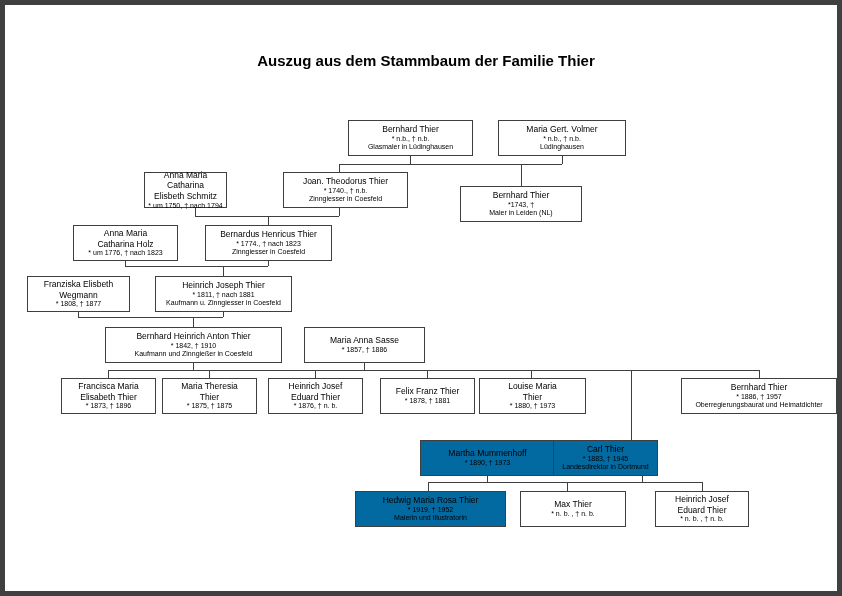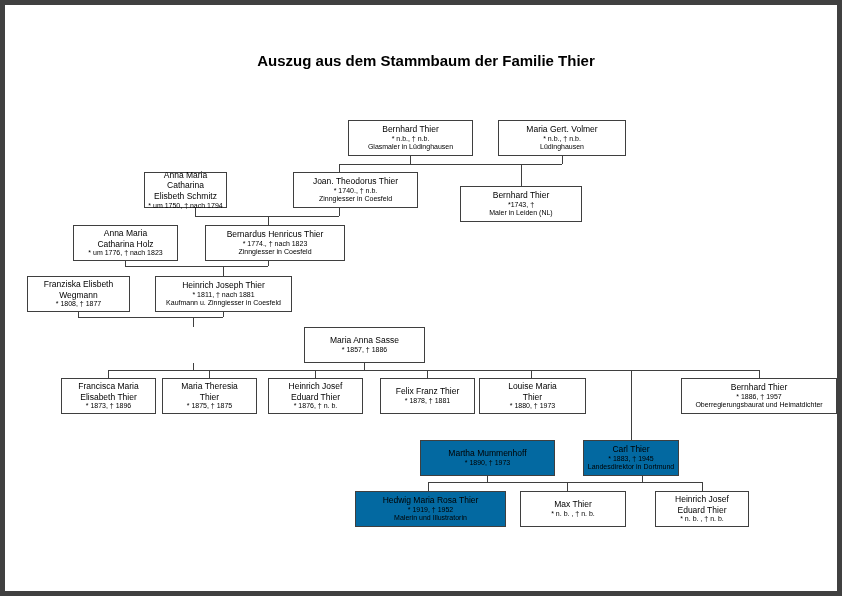--- a/index.html
+++ b/index.html
@@ -87,56 +87,61 @@
     <div class="psub">* n.b., † n.b.</div>
     <div class="psub">Lüdinghausen</div>
   </div>
 
   <div class="pbox" style="left:139px;top:167px;width:83px">
     <div class="pname">Anna Maria Catharina
 Elisbeth Schmitz</div>
     <div class="psub">* um 1750, † nach 1794</div>
   </div>
 
-  <div class="pbox" style="left:288px;top:167px;width:125px">
+  <div class="pbox" style="left:278px;top:167px;width:125px">
     <div class="pname">Joan. Theodorus Thier</div>
     <div class="psub">* 1740., † n.b.</div>
     <div class="psub">Zinngiesser in Coesfeld</div>
   </div>
 
   <div class="pbox" style="left:455px;top:181px;width:122px">
     <div class="pname">Bernhard Thier</div>
     <div class="psub">*1743, †</div>
     <div class="psub">Maler in Leiden (NL)</div>
   </div>
 
   <div class="pbox" style="left:68px;top:220px;width:105px">
     <div class="pname">Anna Maria
 Catharina Holz</div>
     <div class="psub">* um 1776, † nach 1823</div>
   </div>
 
-  <div class="pbox" style="left:200px;top:220px;width:140px">
+  <div class="pbox" style="left:200px;top:220px;width:127px">
     <div class="pname">Bernardus Henricus Thier</div>
     <div class="psub">* 1774., † nach 1823</div>
     <div class="psub">Zinngiesser in Coesfeld</div>
   </div>
 
   <div class="pbox" style="left:22px;top:271px;width:103px">
     <div class="pname">Franziska Elisbeth
 Wegmann</div>
     <div class="psub">* 1808, † 1877</div>
   </div>
 
   <div class="pbox" style="left:150px;top:271px;width:137px">
     <div class="pname">Heinrich Joseph Thier</div>
     <div class="psub">* 1811, † nach 1881</div>
     <div class="psub">Kaufmann u. Zinngiesser in Coesfeld</div>
   </div>
 
+  <div class="pbox" style="left:100px;top:322px;width:177px">
+    <div class="pname">Bernhard Heinrich Anton Thier</div>
+    <div class="psub">* 1842, † 1910</div>
+    <div class="psub">Kaufmann und Zinngießer in Coesfeld</div>
+  </div>
 
   <div class="pbox" style="left:299px;top:322px;width:121px">
     <div class="pname">Maria Anna Sasse</div>
     <div class="psub">* 1857, † 1886</div>
   </div>
 
   <div class="pbox" style="left:56px;top:373px;width:95px">
     <div class="pname">Francisca Maria
 Elisabeth Thier</div>
     <div class="psub">* 1873, † 1896</div>
@@ -169,21 +174,21 @@
     <div class="pname">Bernhard Thier</div>
     <div class="psub">* 1886, † 1957</div>
     <div class="psub">Oberregierungsbaurat und Heimatdichter</div>
   </div>
 
   <div class="pbox hl" style="left:415px;top:435px;width:135px">
     <div class="pname">Martha Mummenhoff</div>
     <div class="psub">* 1890, † 1973</div>
   </div>
 
-  <div class="pbox hl" style="left:578px;top:435px;width:96px">
+  <div class="pbox hl" style="left:548px;top:435px;width:105px">
     <div class="pname">Carl Thier</div>
     <div class="psub">* 1883, † 1945</div>
     <div class="psub">Landesdirektor in Dortmund</div>
   </div>
 
   <div class="pbox hl" style="left:350px;top:486px;width:151px">
     <div class="pname">Hedwig Maria Rosa Thier</div>
     <div class="psub">* 1919, † 1952</div>
     <div class="psub">Malerin und Illustratorin</div>
   </div>

